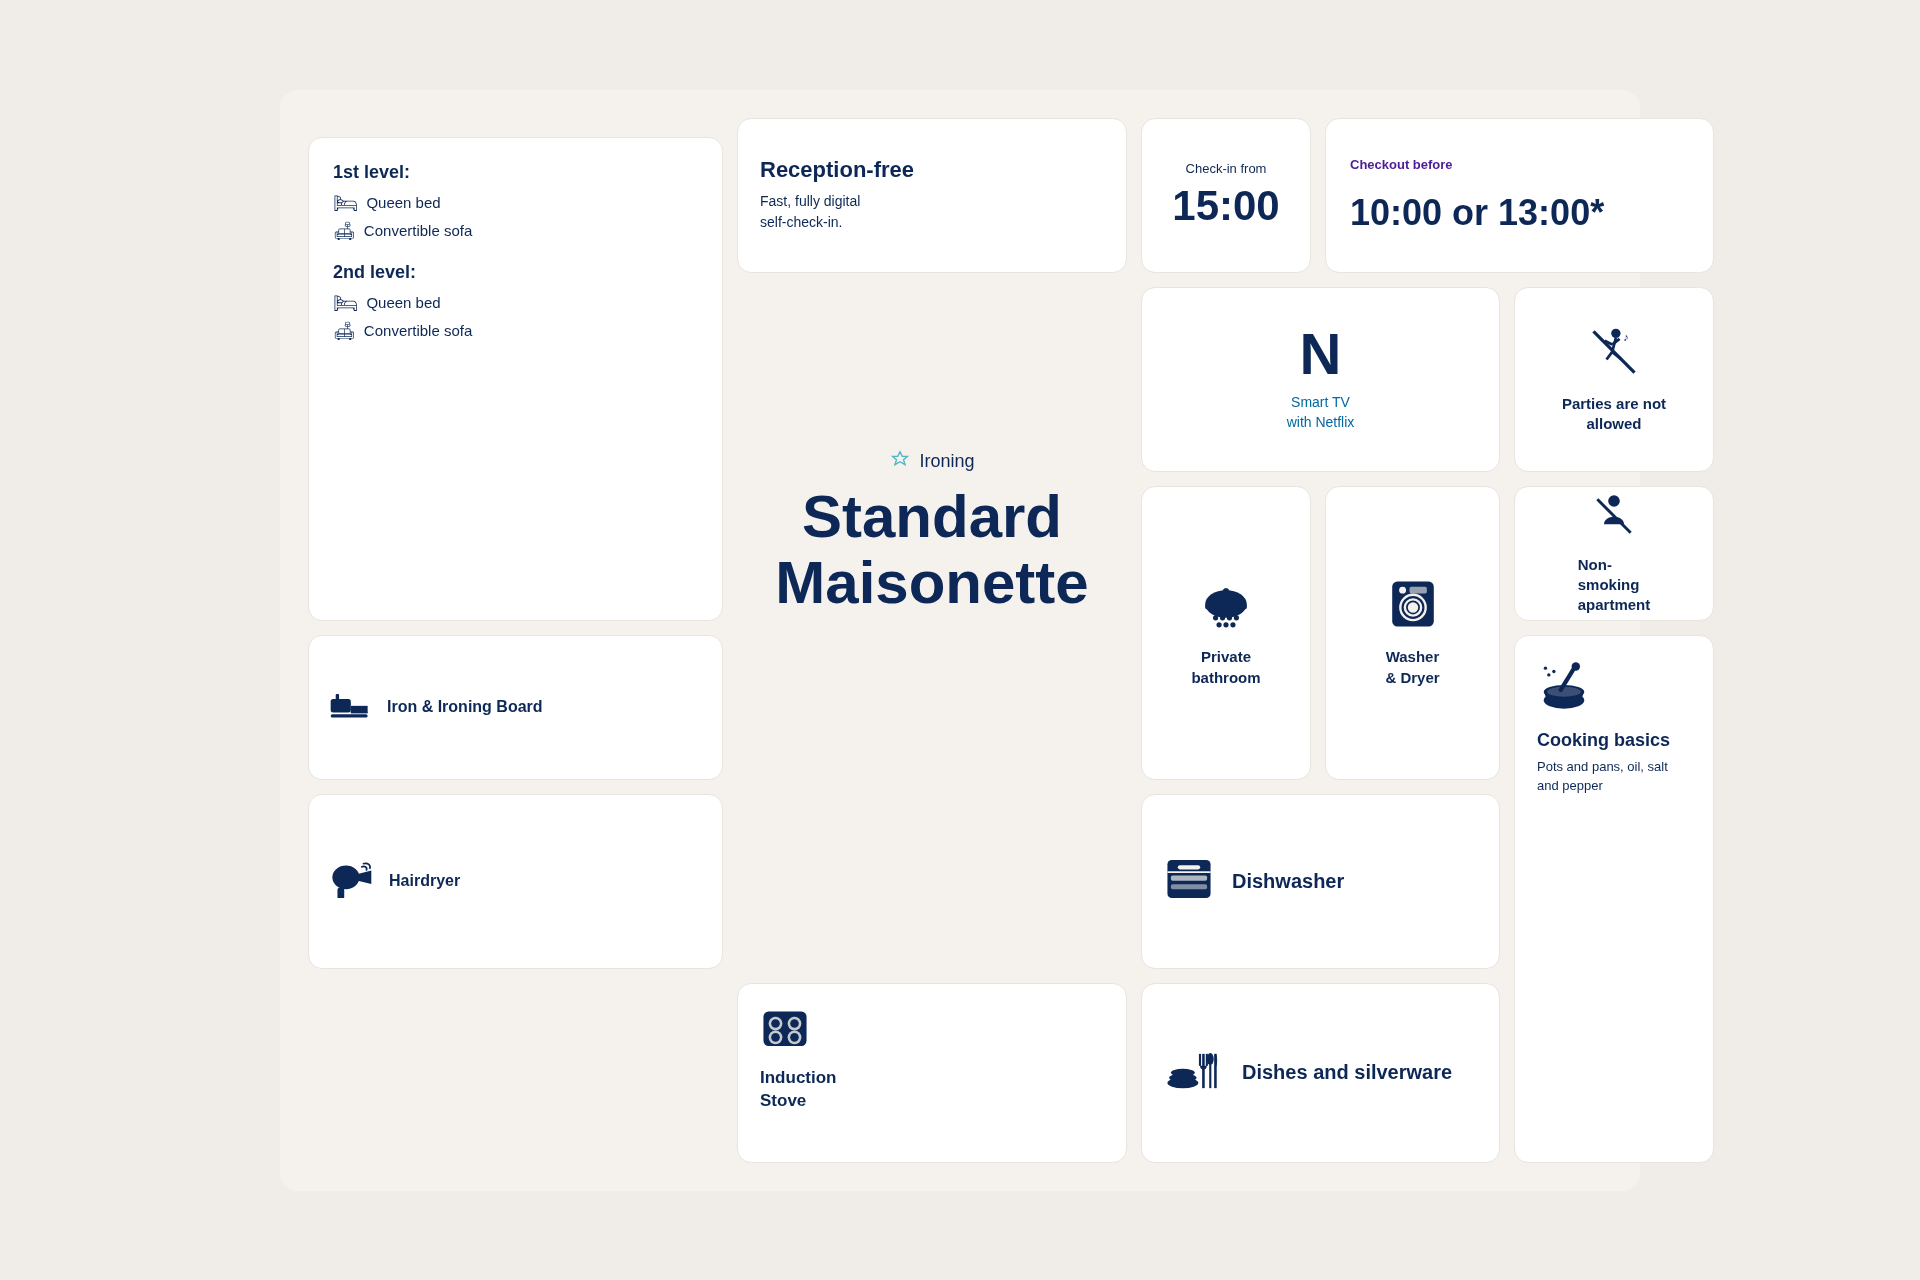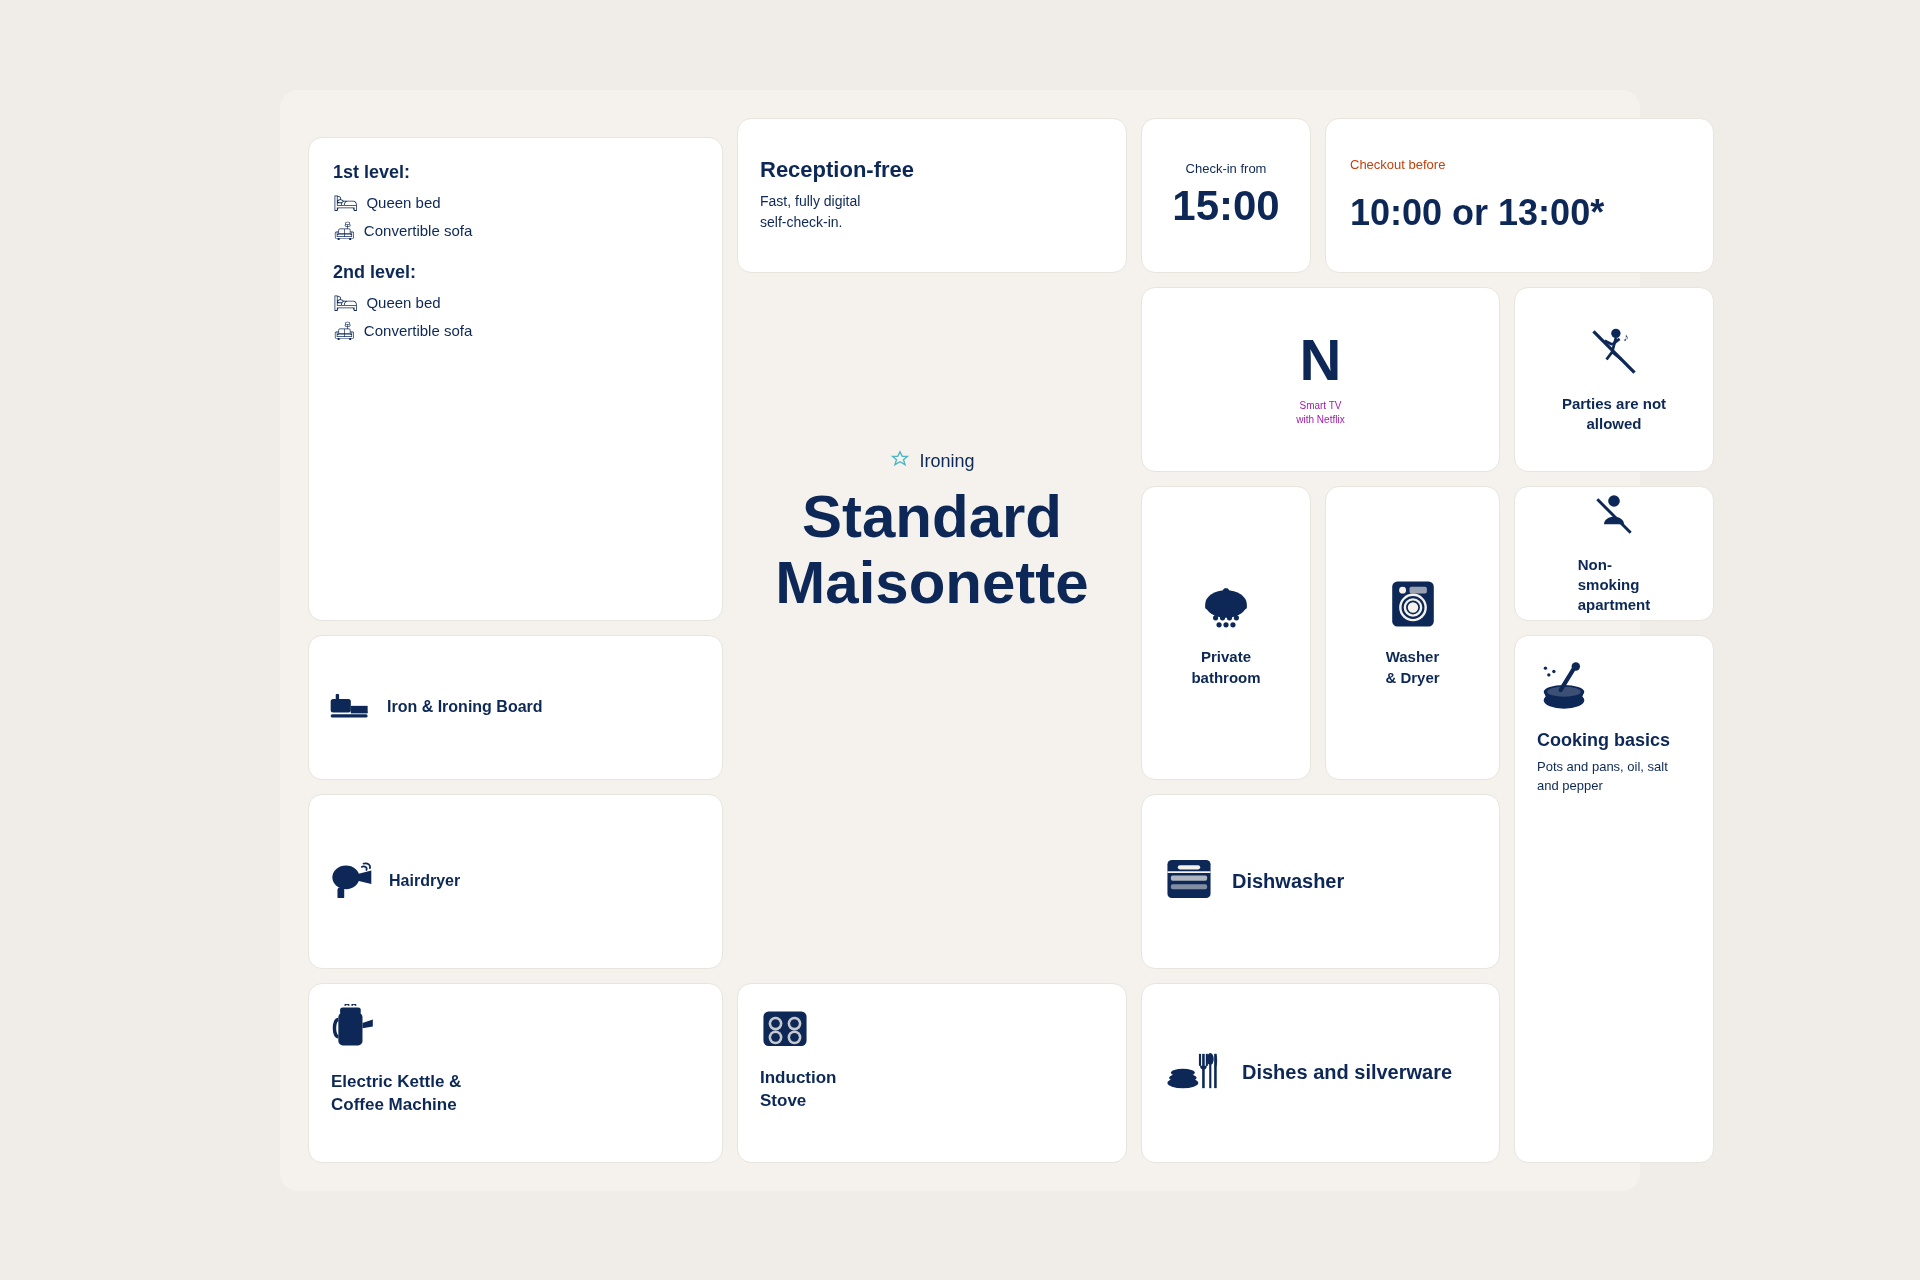--- a/index.html
+++ b/index.html
@@ -68,37 +68,37 @@
       <div style="font-size:22px; font-weight:800; color:#0d2856; margin-bottom:8px;">Reception-free</div>
       <div style="font-size:14px; color:#0d2856; line-height:1.5;">Fast, fully digital<br>self-check-in.</div>
     </div>
 
     <div class="box" style="grid-column:3; grid-row:1; display:flex; flex-direction:column; align-items:center; justify-content:center; text-align:center;">
       <div style="font-size:13px; color:#0d2856; margin-bottom:6px;">Check-in from</div>
       <div style="font-size:42px; font-weight:700; color:#0d2856;">15:00</div>
     </div>
 
     <div class="box" style="grid-column:4/6; grid-row:1; display:flex; flex-direction:column; justify-content:center; padding:20px 24px;">
-      <div style="font-size:13px; color:#c2410c; margin-bottom:20px;">Checkout before</div>
+      <div style="font-size:13px; color:#4c1d95; margin-bottom:20px;font-weight:bold;">Checkout before</div>
       <div style="font-size:36px; font-weight:700; color:#0d2856;">10:00 or 13:00*</div>
     </div>
 
     <div style="grid-column:2; grid-row:2/5; background:transparent; border:none; display:flex; flex-direction:column; align-items:center; justify-content:center;">
       <div style="display:flex; align-items:center; gap:8px; margin-bottom:12px;">
         <svg width="22" height="22" viewBox="0 0 24 24" fill="none" xmlns="http://www.w3.org/2000/svg">
           <path d="M12 2L14.5 7H20L15.8 10.5L17.5 16L12 12.8L6.5 16L8.2 10.5L4 7H9.5L12 2Z" stroke="#4db8c4" stroke-width="1.5" fill="none"></path>
         </svg>
         <span style="font-size:18px; color:#0d2856; font-weight:500;">Ironing</span>
       </div>
       <div style="font-size:60px; font-weight:800; color:#0d2856; text-align:center; line-height:1.1;">Standard<br>Maisonette</div>
     </div>
 
     <div class="box" style="grid-column:3/5; grid-row:2; display:flex; flex-direction:column; align-items:center; justify-content:center; text-align:center;">
       <div style="font-size:58px; font-weight:900; color:#0d2856; line-height:1; margin-bottom:10px;">N</div>
-      <div style="font-size:10px; color:#a21caf; font-weight:500; line-height:1.4;">Smart TV<br>with Netflix</div>
+      <div style="font-size:14px; color:#0369a1; font-weight:500; line-height:1.4;">Smart TV<br>with Netflix</div>
     </div>
 
     <div class="box" style="grid-column:5; grid-row:2; display:flex; flex-direction:column; align-items:center; justify-content:center; text-align:center;">
       <div style="margin-bottom:10px;">
         <svg width="56" height="56" viewBox="0 0 60 60" fill="none" xmlns="http://www.w3.org/2000/svg">
 
           <circle cx="32" cy="10" r="5" fill="#0d2856"></circle>
           <line x1="32" y1="15" x2="28" y2="30" stroke="#0d2856" stroke-width="3"></line>
           <line x1="28" y1="30" x2="22" y2="38" stroke="#0d2856" stroke-width="3"></line>
           <line x1="28" y1="30" x2="38" y2="38" stroke="#0d2856" stroke-width="3"></line>
@@ -230,38 +230,20 @@
           <line x1="60" y1="6" x2="60" y2="46" stroke="#0d2856" stroke-width="3"></line>
           <path d="M60 6 C62 10 62 18 60 22" fill="#0d2856" stroke="#0d2856" stroke-width="1"></path>
 
           <line x1="54" y1="18" x2="54" y2="46" stroke="#0d2856" stroke-width="2.5"></line>
           <ellipse cx="54" cy="12" rx="4" ry="7" fill="#0d2856"></ellipse>
         </svg>
       </div>
       <div style="font-size:20px; font-weight:600; color:#0d2856;">Dishes and silverware</div>
     </div>
 
-    <div class="box" style="grid-column:1; grid-row:6; padding:20px 22px;">
-      <div style="margin-bottom:12px;">
-        <svg width="44" height="50" viewBox="0 0 50 58" fill="none" xmlns="http://www.w3.org/2000/svg">
-
-          <rect x="8" y="10" width="28" height="38" rx="5" fill="#0d2856"></rect>
-
-          <path d="M36 22 L48 18 L48 26 L36 28 Z" fill="#0d2856"></path>
-
-          <path d="M8 18 C2 18 2 38 8 38" stroke="#0d2856" stroke-width="4" fill="none"></path>
-
-          <rect x="10" y="4" width="24" height="8" rx="3" fill="#0d2856"></rect>
-
-          <path d="M16 2 C16 -1 20 -1 20 2" stroke="#0d2856" stroke-width="2" fill="none"></path>
-          <path d="M24 2 C24 -1 28 -1 28 2" stroke="#0d2856" stroke-width="2" fill="none"></path>
-        </svg>
-      </div>
-      <div style="font-size:17px; font-weight:700; color:#0d2856; line-height:1.4;">Electric Kettle &amp;<br>Coffee Machine</div>
-    </div>
 
     <div class="box" style="grid-column:2; grid-row:6; padding:20px 22px;">
       <div style="margin-bottom:12px;">
         <svg width="50" height="46" viewBox="0 0 58 52" fill="none" xmlns="http://www.w3.org/2000/svg">
 
           <rect x="4" y="8" width="50" height="40" rx="6" fill="#0d2856"></rect>
 
           <circle cx="18" cy="22" r="8" fill="#f5f2ee" opacity="0.8"></circle>
           <circle cx="18" cy="22" r="5" fill="#0d2856"></circle>
           <circle cx="40" cy="22" r="8" fill="#f5f2ee" opacity="0.8"></circle>

